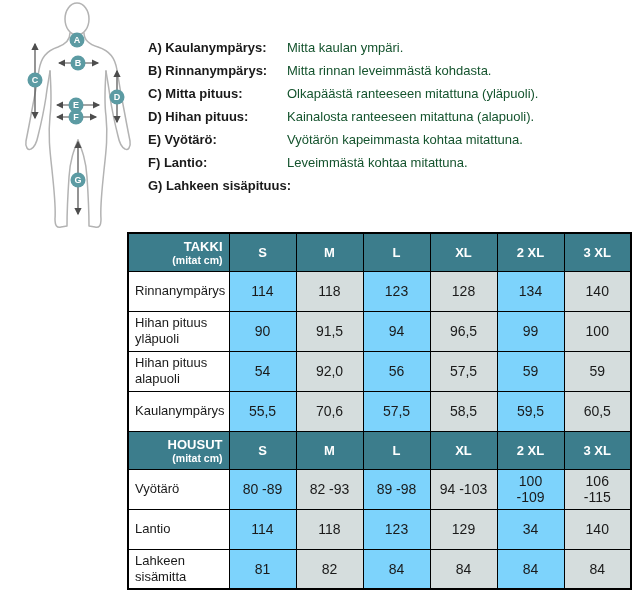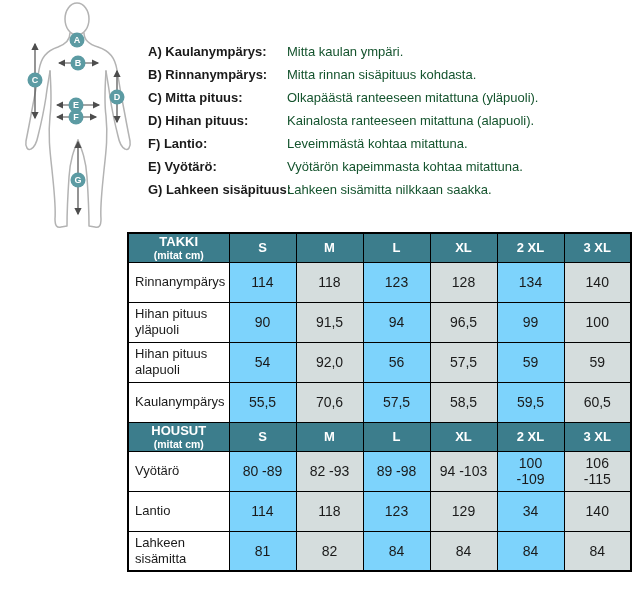--- a/index.html
+++ b/index.html
@@ -11,35 +11,35 @@
   }
   *{box-sizing:border-box;}
   html,body{margin:0;padding:0;}
   body{
     width:632px;height:605px;background:#ffffff;
     font-family:"Liberation Sans","DejaVu Sans",sans-serif;
     color:#1a1a1a;overflow:hidden;
   }
   .top{display:flex;width:632px;height:232px;}
   .figure-wrap{width:148px;height:232px;flex:0 0 148px;}
-  .legend{padding-left:0;margin-top:44px;}
+  .legend{padding-top:40px;padding-left:0;}
   .legend-row{display:flex;height:23px;align-items:baseline;font-size:13px;white-space:nowrap;}
   .legend-key{font-weight:bold;width:139px;flex:0 0 139px;}
   .legend-desc{color:#14532d;}
   table.size-table{
     margin-left:127px;width:503px;
     border-collapse:collapse;border:2px solid #000;
     table-layout:fixed;
   }
   table.size-table th,table.size-table td{border:1px solid #000;padding:0 6px;}
   col.c-label{width:101px;}
   col.c-size{width:67px;}
   th.title-cell{
-    background:var(--header-bg);color:#fff;text-align:center;
-    padding:4px 6px 4px 8px;height:29px;vertical-align:middle;
+    background:var(--header-bg);color:#fff;text-align:right;
+    padding:4px 6px 4px 8px;height:38px;vertical-align:middle;
   }
   th.title-cell .t{font-size:13px;font-weight:bold;line-height:15px;}
   th.title-cell .st{font-size:10.5px;font-weight:bold;line-height:12px;}
   th.size-cell{
     background:var(--header-bg);color:#fff;text-align:center;
     font-size:13px;font-weight:bold;
   }
   td.label-cell{
     text-align:left;font-size:13px;line-height:1.25;
     padding-left:8px;height:40px;background:#fff;vertical-align:middle;margin-top:16px;
@@ -119,41 +119,40 @@
       </svg>
     </div>
 
     <div class="legend" id="legend">
         <div class="legend-row">
           <span class="legend-key">A) Kaulanympärys:</span>
           <span class="legend-desc">Mitta kaulan ympäri.</span>
         </div>
         <div class="legend-row">
           <span class="legend-key">B) Rinnanympärys:</span>
-          <span class="legend-desc">Mitta rinnan sisäpituus kohdasta.</span>
+          <span class="legend-desc">Mitta rinnan leveimmästä kohdasta.</span>
         </div>
         <div class="legend-row">
           <span class="legend-key">C) Mitta pituus:</span>
           <span class="legend-desc">Olkapäästä ranteeseen mitattuna (yläpuoli).</span>
         </div>
         <div class="legend-row">
           <span class="legend-key">D) Hihan pituus:</span>
           <span class="legend-desc">Kainalosta ranteeseen mitattuna (alapuoli).</span>
         </div>
         <div class="legend-row">
+          <span class="legend-key">E) Vyötärö:</span>
+          <span class="legend-desc">Vyötärön kapeimmasta kohtaa mitattuna.</span>
+        </div>
+        <div class="legend-row">
           <span class="legend-key">F) Lantio:</span>
           <span class="legend-desc">Leveimmästä kohtaa mitattuna.</span>
         </div>
         <div class="legend-row">
-          <span class="legend-key">E) Vyötärö:</span>
-          <span class="legend-desc">Vyötärön kapeimmasta kohtaa mitattuna.</span>
-        </div>
-        <div class="legend-row">
           <span class="legend-key">G) Lahkeen sisäpituus:</span>
-          <span class="legend-desc">Lahkeen sisämitta nilkkaan saakka.</span>
         </div>
       </div>
   </div>
 
   <table class="size-table" id="size-table">
     <colgroup>
       <col class="c-label">
       <col class="c-size">
         <col class="c-size">
         <col class="c-size">

